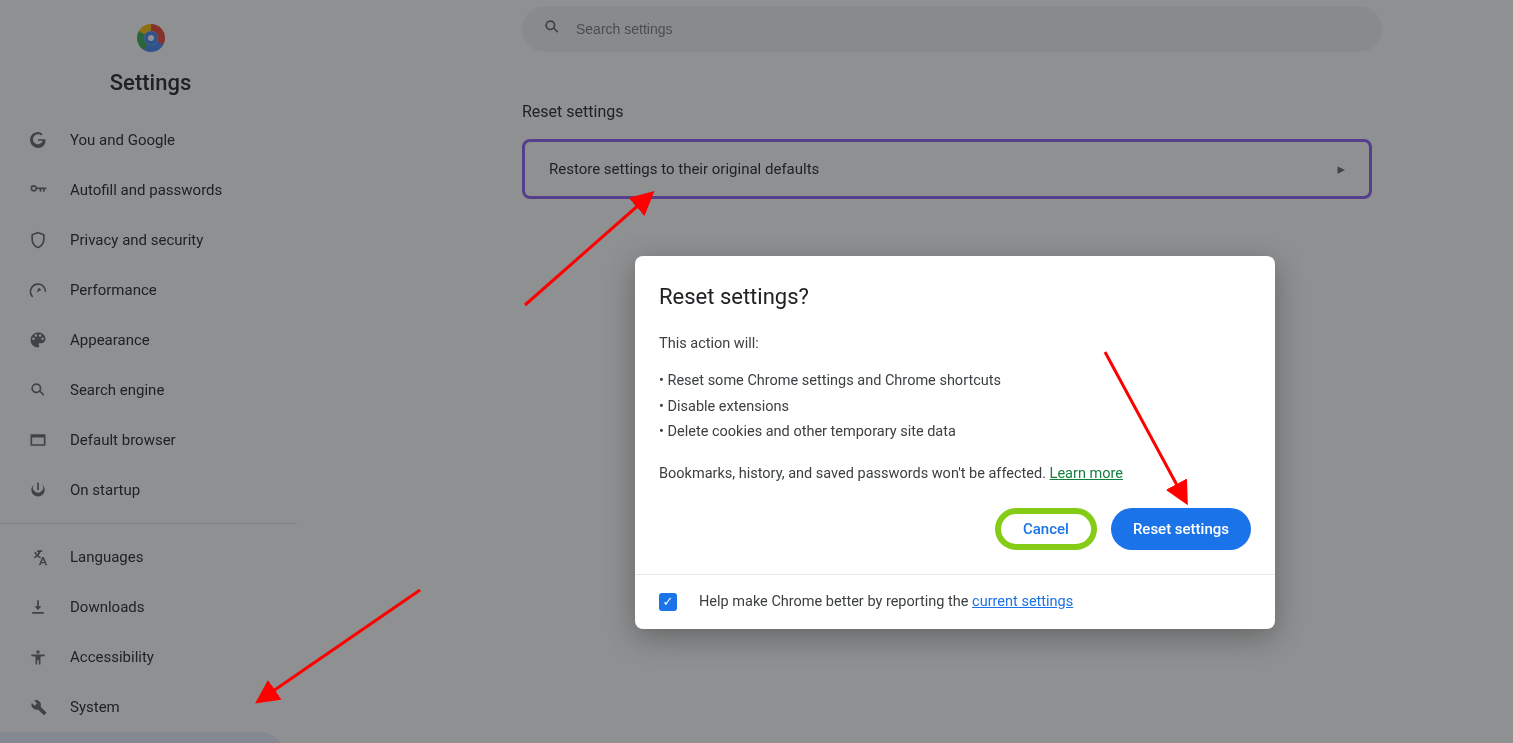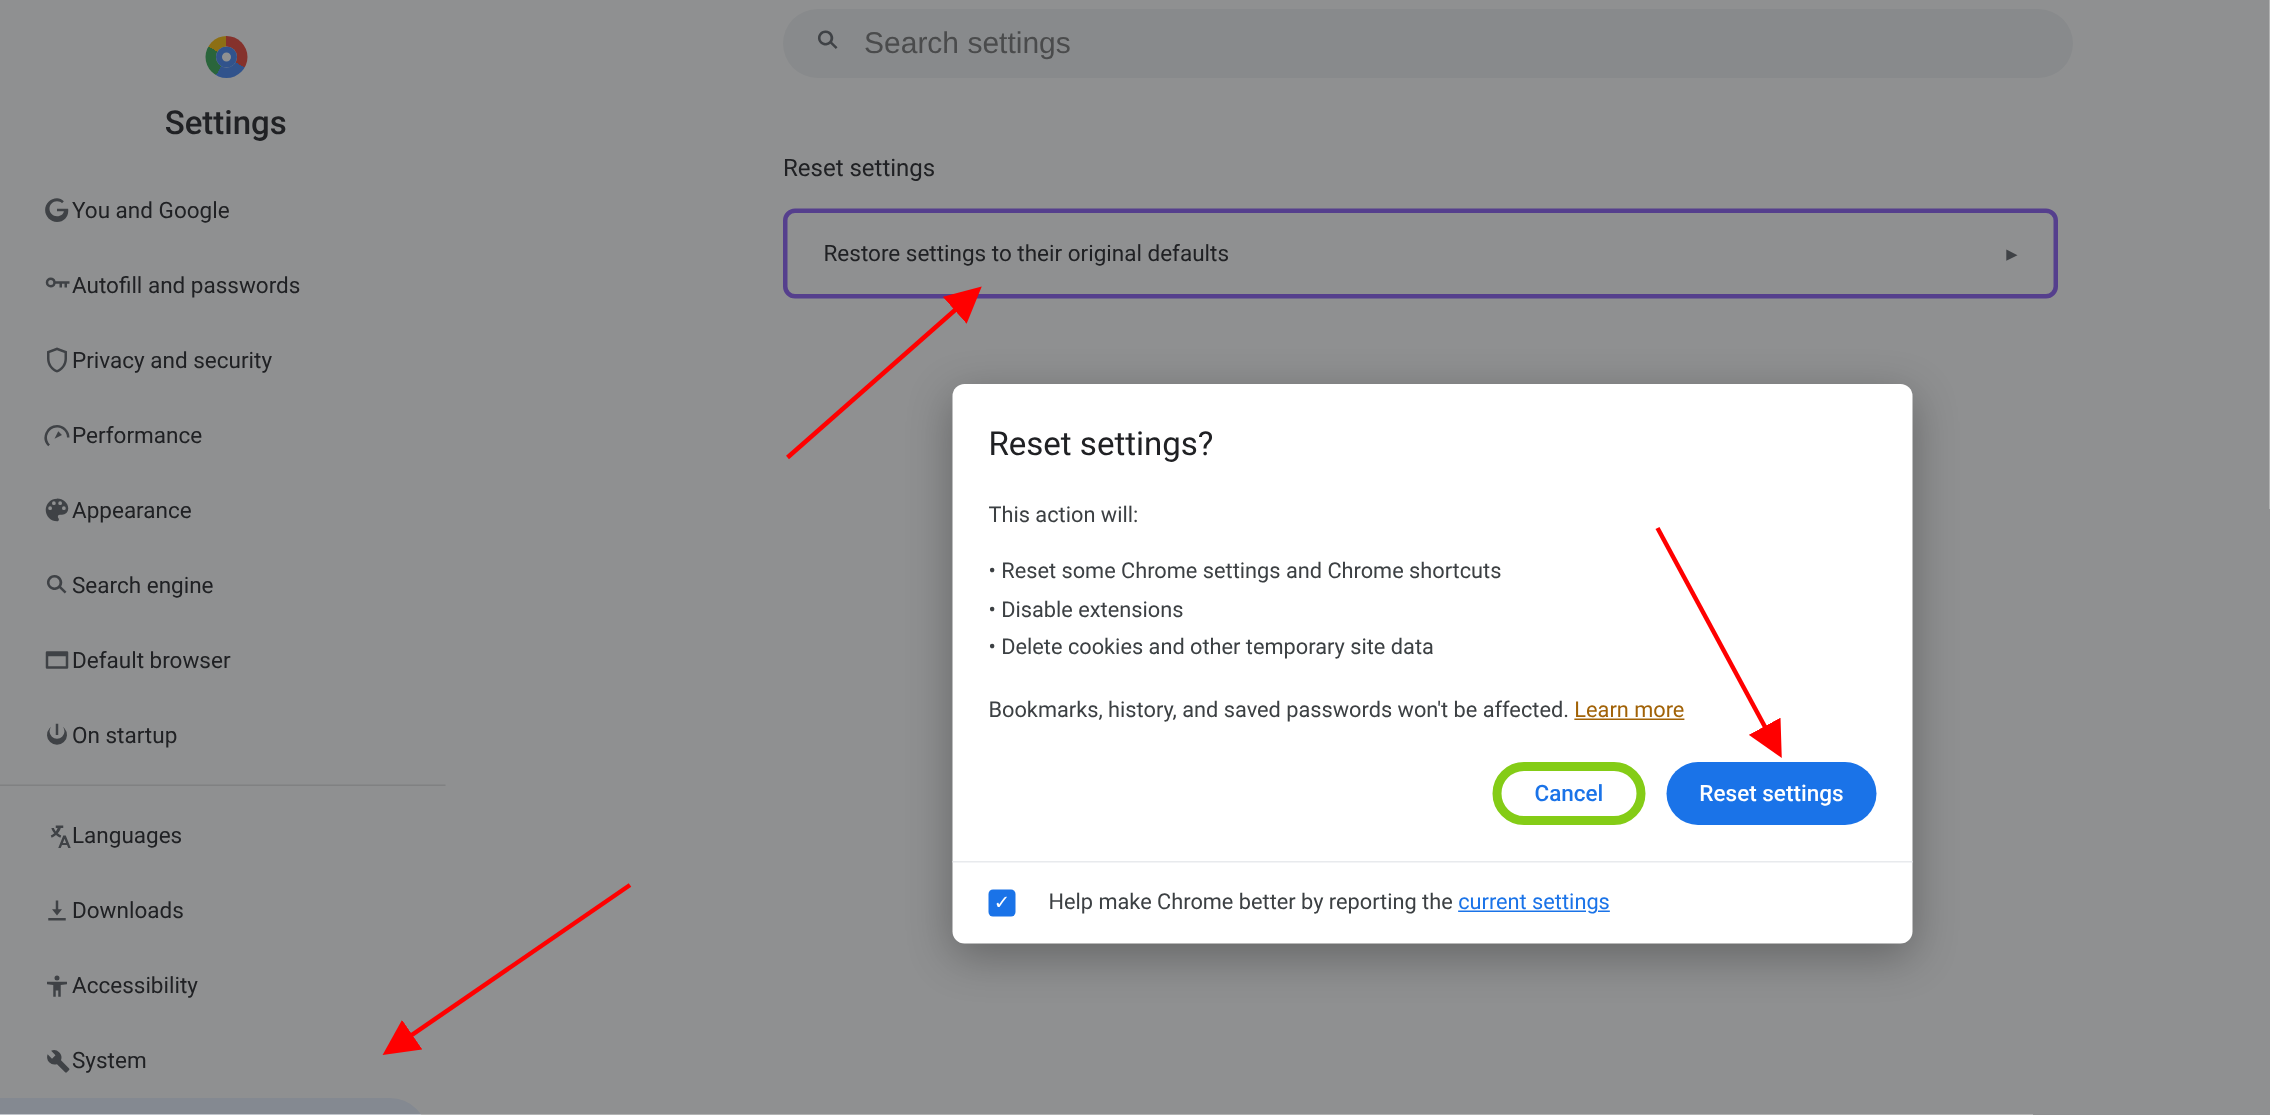--- a/index.html
+++ b/index.html
@@ -27,38 +27,38 @@
     position:relative;
   }
   .chrome-logo::after{
     content:""; position:absolute; inset:7px; background:#fff; border-radius:50%;
     box-shadow: inset 0 0 0 4px #4285f4;
   }
   .app-title { font-size:22px; font-weight:500; }
 
   .nav { padding: 0 12px 0 0; }
   .nav-item {
-    display:flex; align-items:center; 
+    display:flex; align-items:center; gap:22px;
     padding: 0 20px 0 28px; height:50px;
     font-size:15px; color:#202124;
     border-radius: 0 25px 25px 0;
     cursor:pointer;
   }
   .nav-sep { height:1px; background:#e0e0e0; margin: 8px 0 8px 0; width:297px;}
   .nav-item.active { background:#e8f0fe; color:#1a73e8; }
   .nav-icon { width:20px; height:20px; display:flex;align-items:center;justify-content:center; color:#5f6368; flex-shrink:0;}
   .nav-item.active .nav-icon { color:#1a73e8; }
 
   .search-wrap { padding: 6px 0 0 0; margin-left:225px; }
   .search {
     display:flex; align-items:center; gap:14px;
     background:#f1f3f4; border-radius:40px; height:46px;
     padding: 0 20px; width:860px; color:#5f6368;
   }
-  .search input { border:none; background:transparent; outline:none; font-size:20px; flex:1; color:#202124; }
+  .search input { border:none; background:transparent; outline:none; font-size:14px; flex:1; color:#202124; }
 
   .section { margin-left:225px; width:850px; margin-top:50px;}
   .section-title { font-size:16px; color:#202124; margin-bottom:18px; }
   .card {
     border:3px solid #8b5cf6; border-radius:8px;
     display:flex; align-items:center; justify-content:space-between;
     padding: 18px 24px; font-size:15px; color:#202124;
     cursor:pointer;
   }
   .chevron { color:#5f6368; }
@@ -70,21 +70,21 @@
   }
   .dialog {
     width:640px; background:#fff; border-radius:8px;
     box-shadow: 0 8px 30px rgba(0,0,0,0.3);
     position:absolute; top:256px; left:635px;
   }
   .dlg-body { padding: 28px 24px 24px 24px; }
   .dlg-title { font-size:22px; margin-bottom:22px; color:#202124;}
   .dlg-text { font-size:14.5px; color:#3c4043; line-height:1.75;}
   .dlg-text .bullets { margin:12px 0 16px 0;}
-  .dlg-text a { color:#a16207; }
+  .dlg-text a { color:#15803d; }
   .dlg-actions { display:flex; justify-content:flex-end; gap:14px; margin-top:22px; }
   .btn {
     height:42px; padding:0 22px; border-radius:22px; font-size:15px;
     display:flex; align-items:center; cursor:pointer; font-weight:500;
   }
   .btn-outline { border:6px solid #84cc16; color:#1a73e8; background:#fff;}
   .btn-primary { background:#1a73e8; color:#fff; border:none;}
   .dlg-footer {
     border-top:1px solid #e8eaed; padding:18px 24px;
     display:flex; align-items:center; gap:22px; font-size:14.5px; color:#3c4043;

